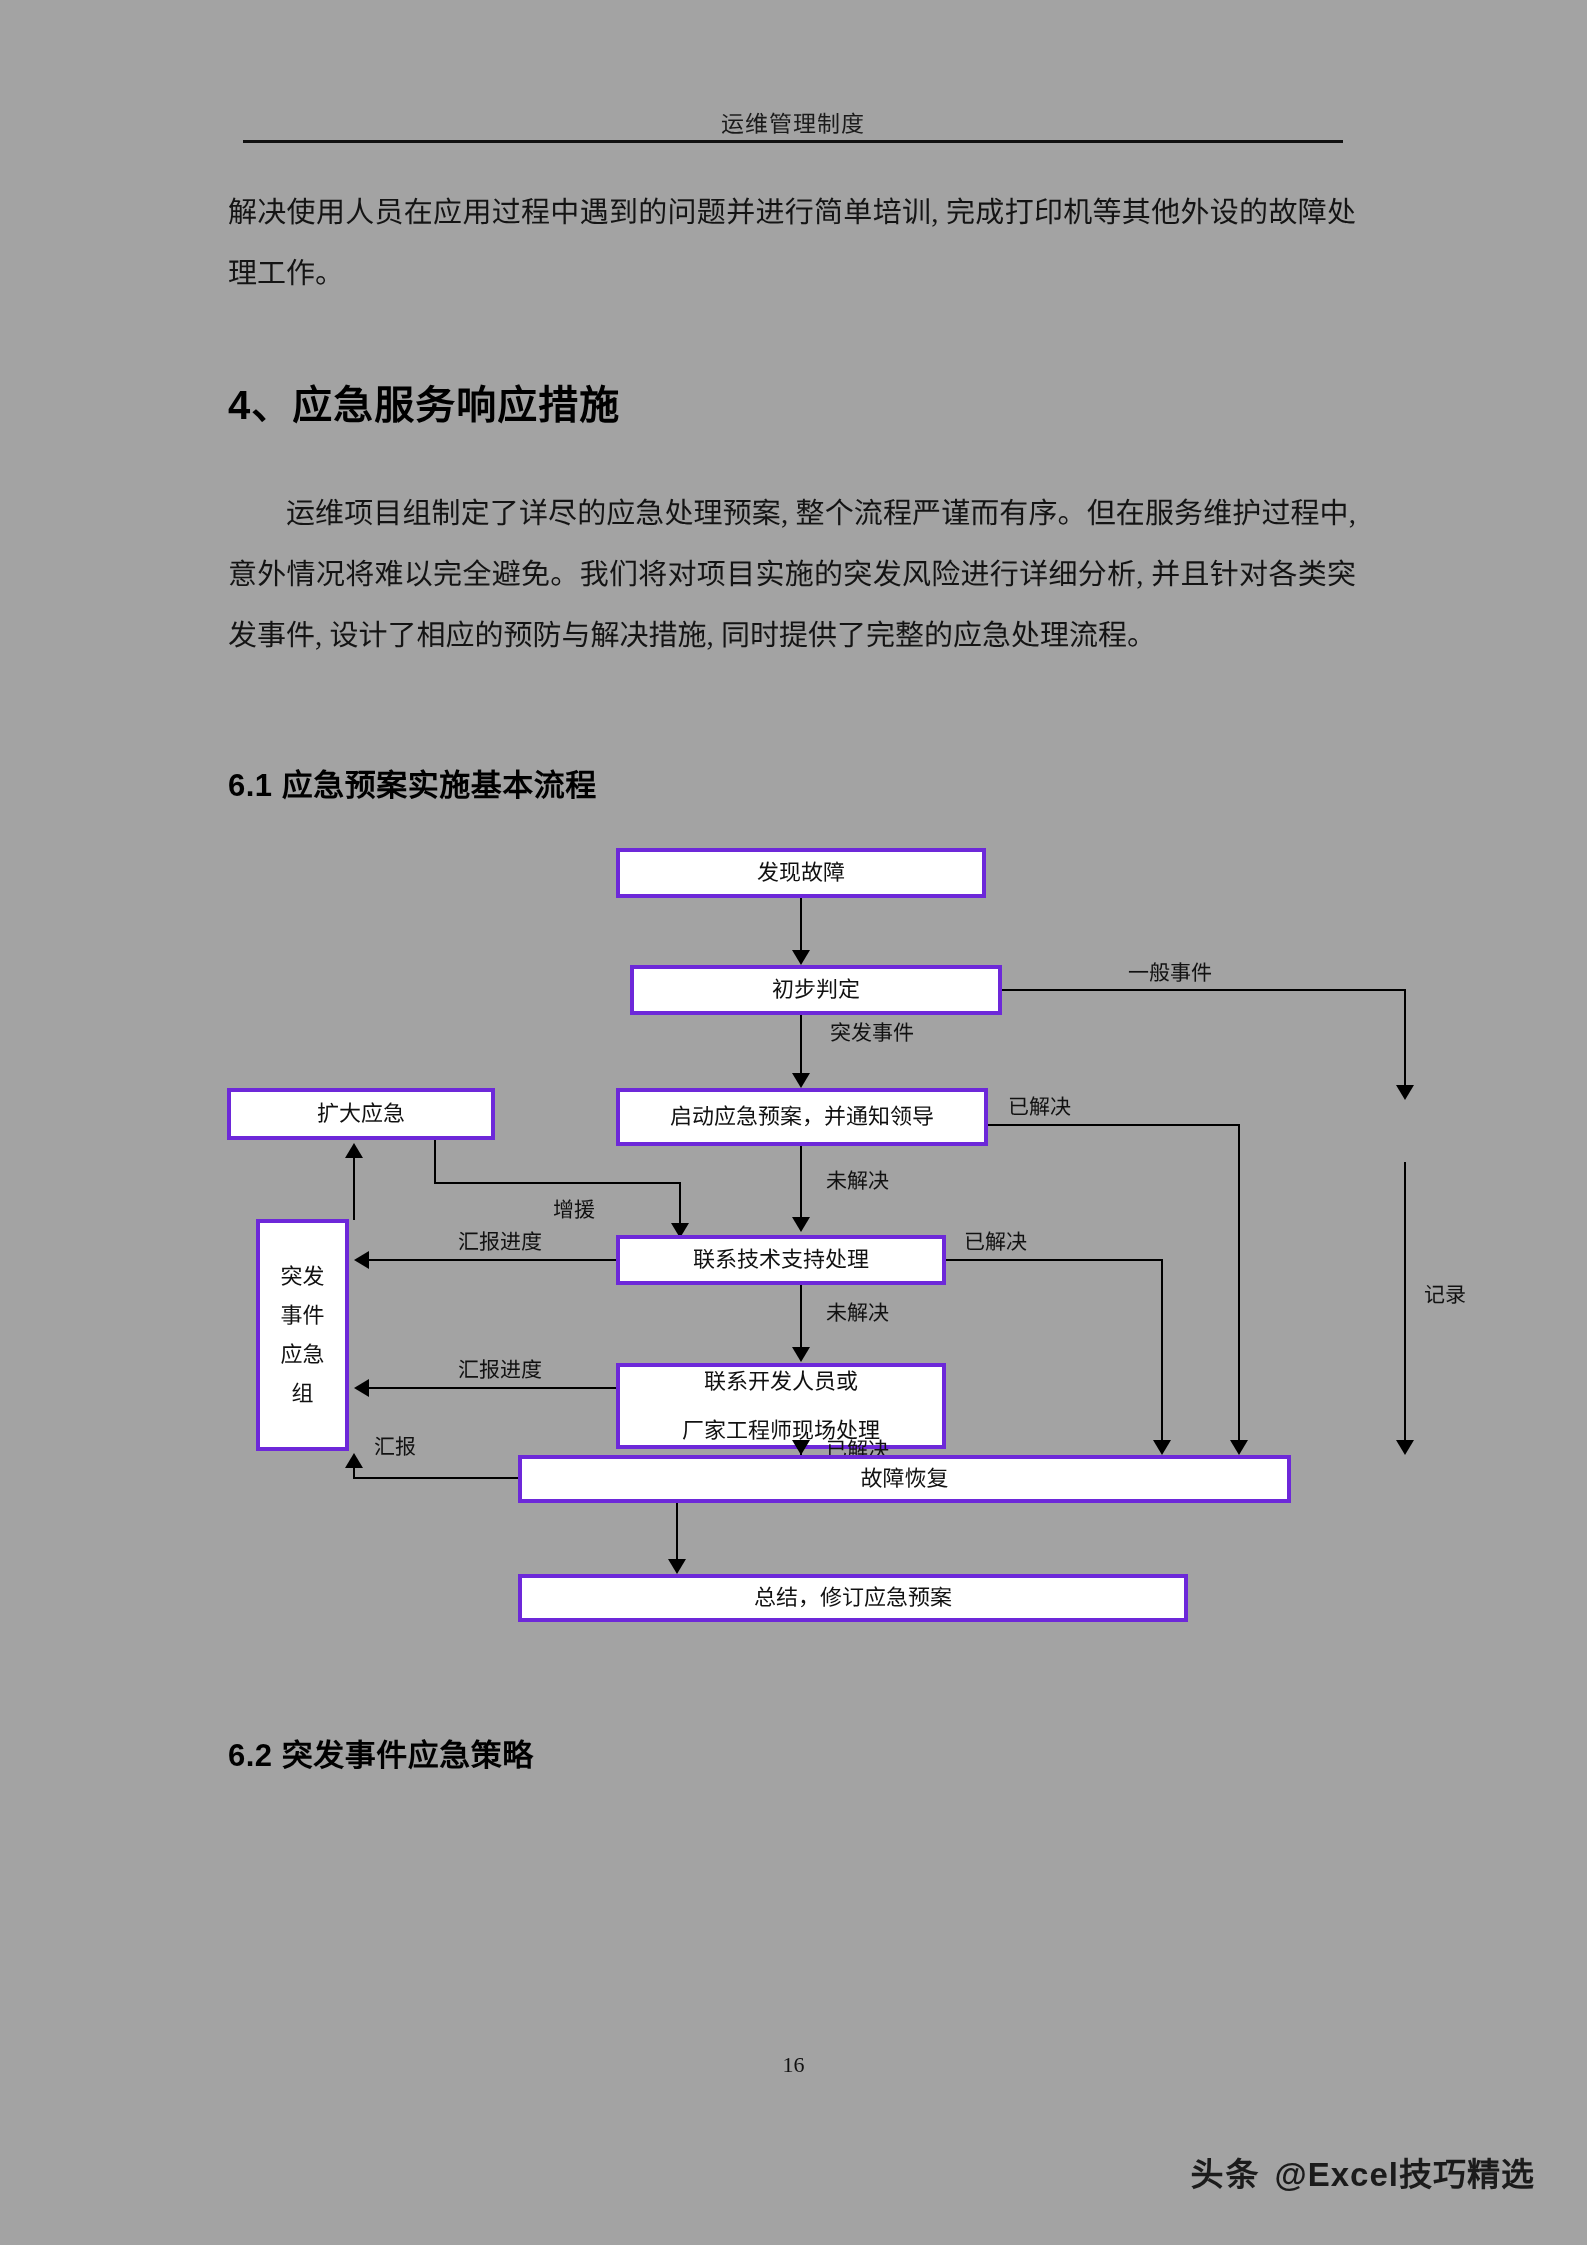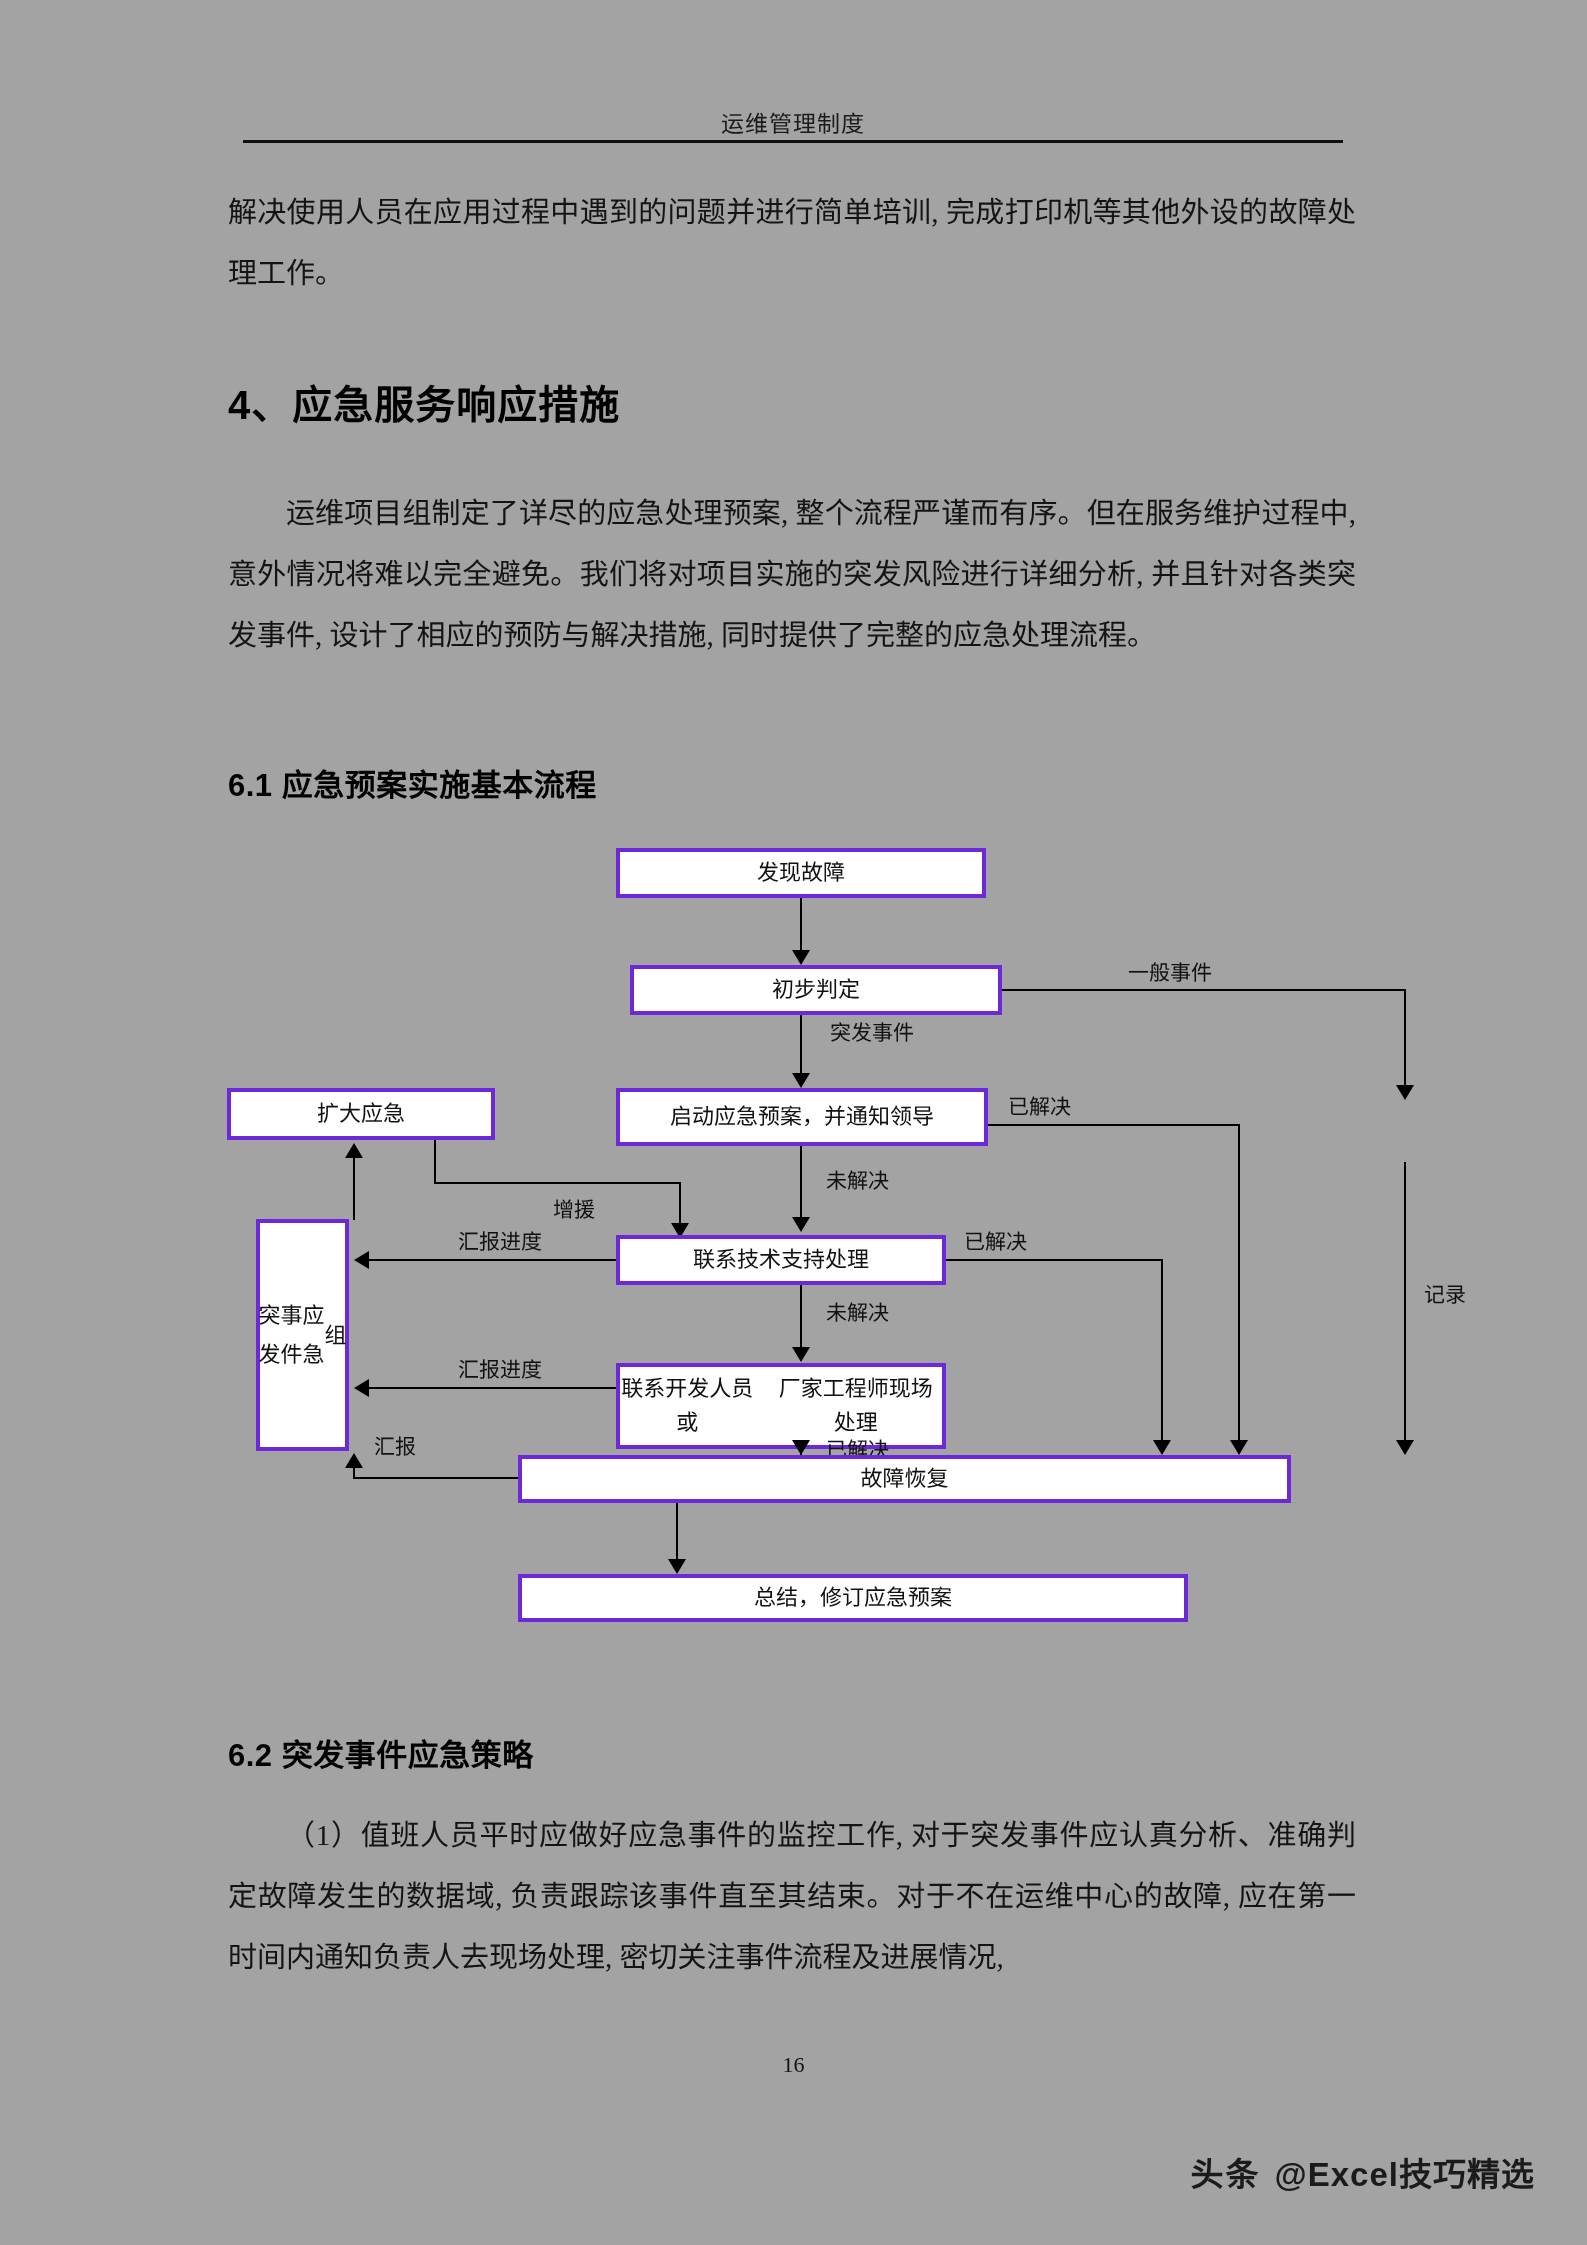--- a/index.html
+++ b/index.html
@@ -48,21 +48,21 @@
   .flow{
     position:absolute;left:228px;top:838px;width:1128px;height:830px;
   }
   .node{
     position:absolute;border:4px solid #6d28d9;background:#fff;
     display:flex;align-items:center;justify-content:center;
     font-family:"Liberation Serif","DejaVu Serif",serif;
     font-size:22px;color:#111;text-align:center;line-height:34px;
     box-sizing:border-box;
   }
-  .node.vert{ flex-direction:row; }
+  .node.vert{ flex-direction:column; }
   .edge{ position:absolute;background:#000; }
   .edge.h{ height:2px; }
   .edge.v{ width:2px; }
   .arrow{
     position:absolute;width:0;height:0;
   }
   .arrow.down{
     border-left:9px solid transparent;
     border-right:9px solid transparent;
     border-top:15px solid #000;
@@ -206,21 +206,20 @@
     <div class="elabel" style="left:146px;top:592px;">汇报</div>
 
     <div class="edge v" style="left:448px;top:665px;height:60px;"></div>
     <div class="arrow down" style="left:440px;top:721px;"></div>
 
     <div class="node" style="left:290px;top:736px;width:670px;height:48px;">总结，修订应急预案</div>
   </div>
 
   <div class="h2" style="top:1730px;">6.2 突发事件应急策略</div>
 
-  <div class="body-block indent" style="top:1805px;">（1）值班人员平时应做好应急事件的监控工作, 对于突发事件应认真分析、准确判定故障发生的数据域, 负责跟踪该事件直至其结束。对于不在运维中心的故障, 应在第一时间内通知负责人去现场处理, 密切关注事件流程及进展情况,</div>
 
   <div class="page-number">16</div>
 
   <div class="watermark">
     <span class="wm-badge">头条</span>
     <span class="wm-text">@Excel技巧精选</span>
   </div>
 
 </div>
 

